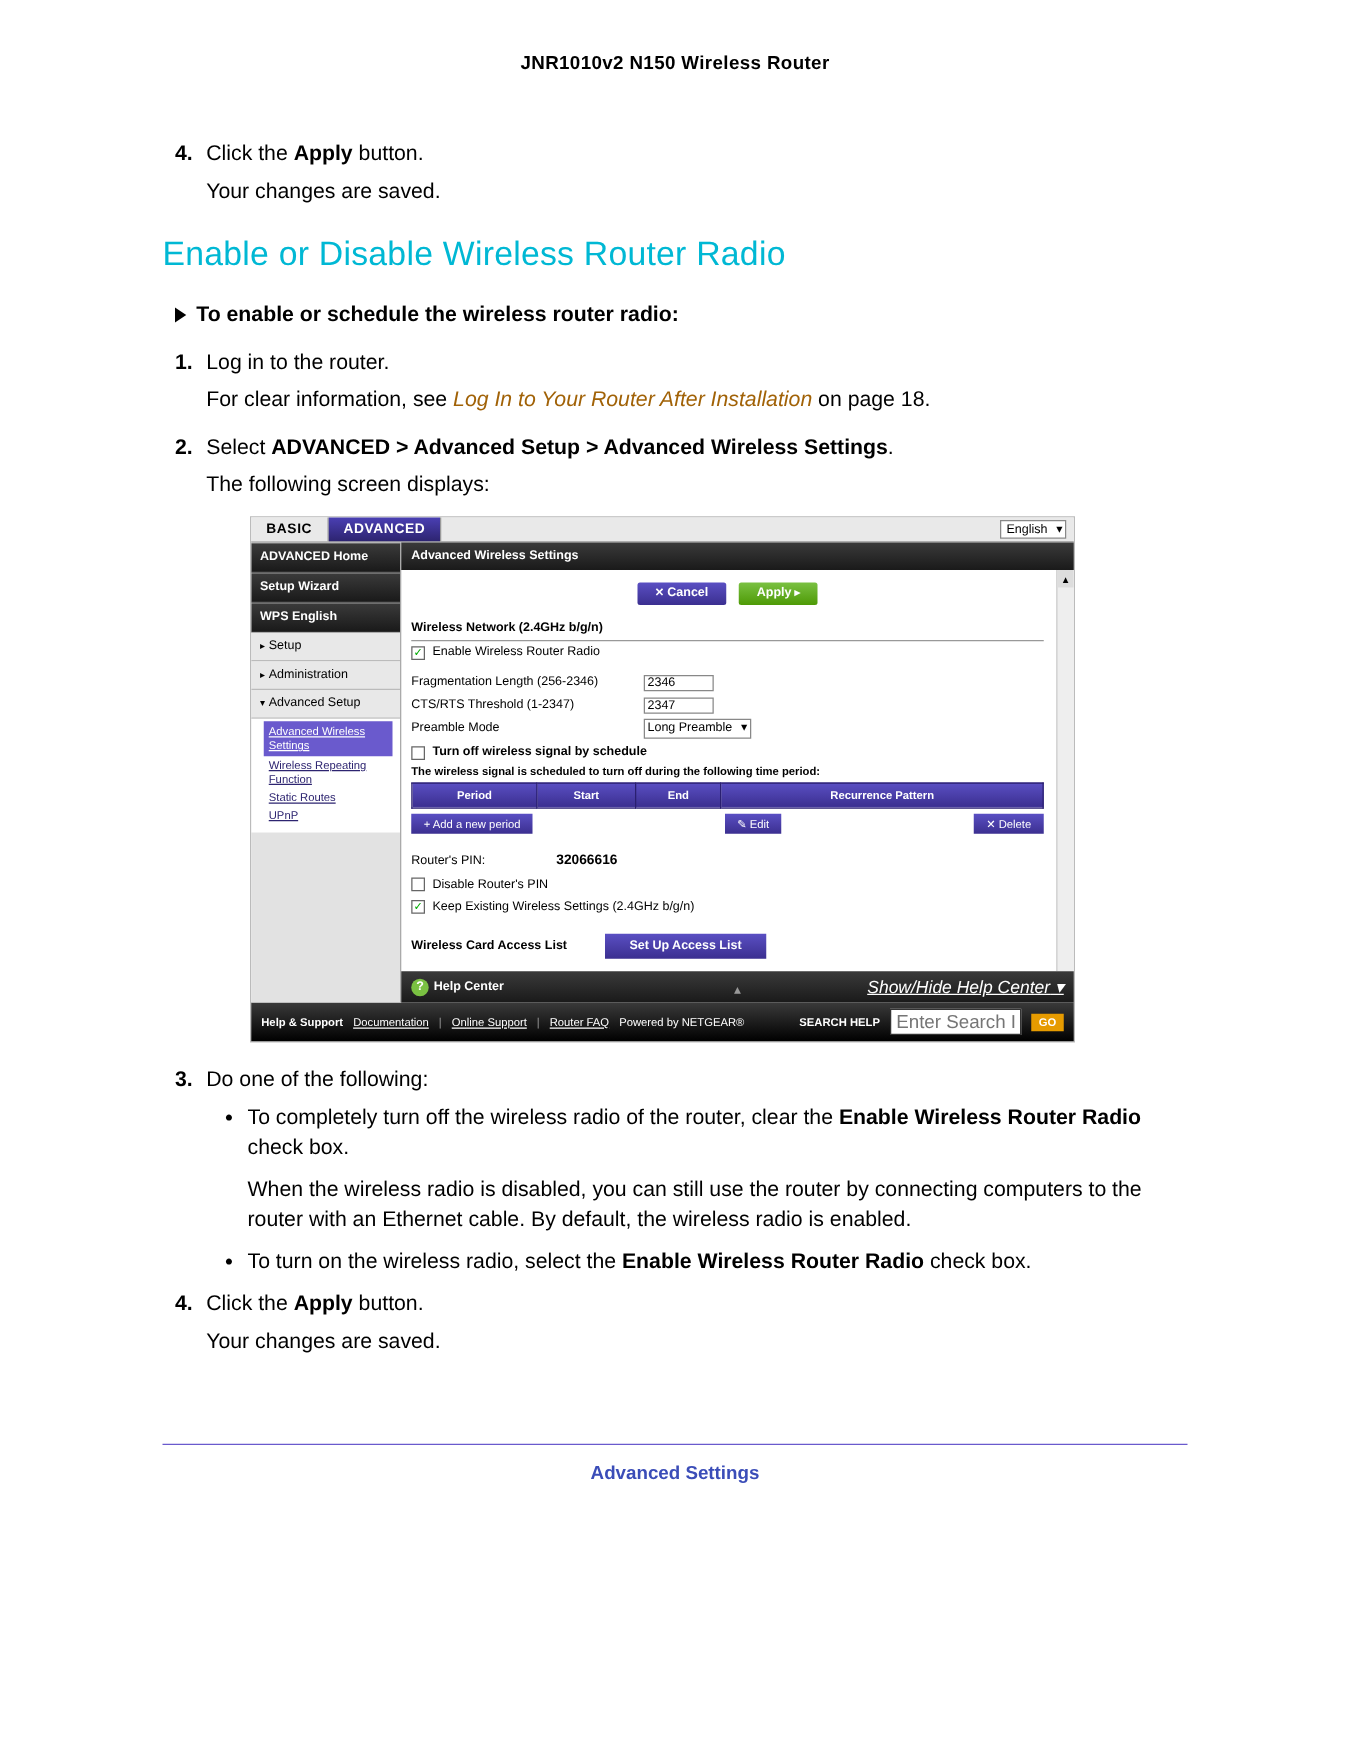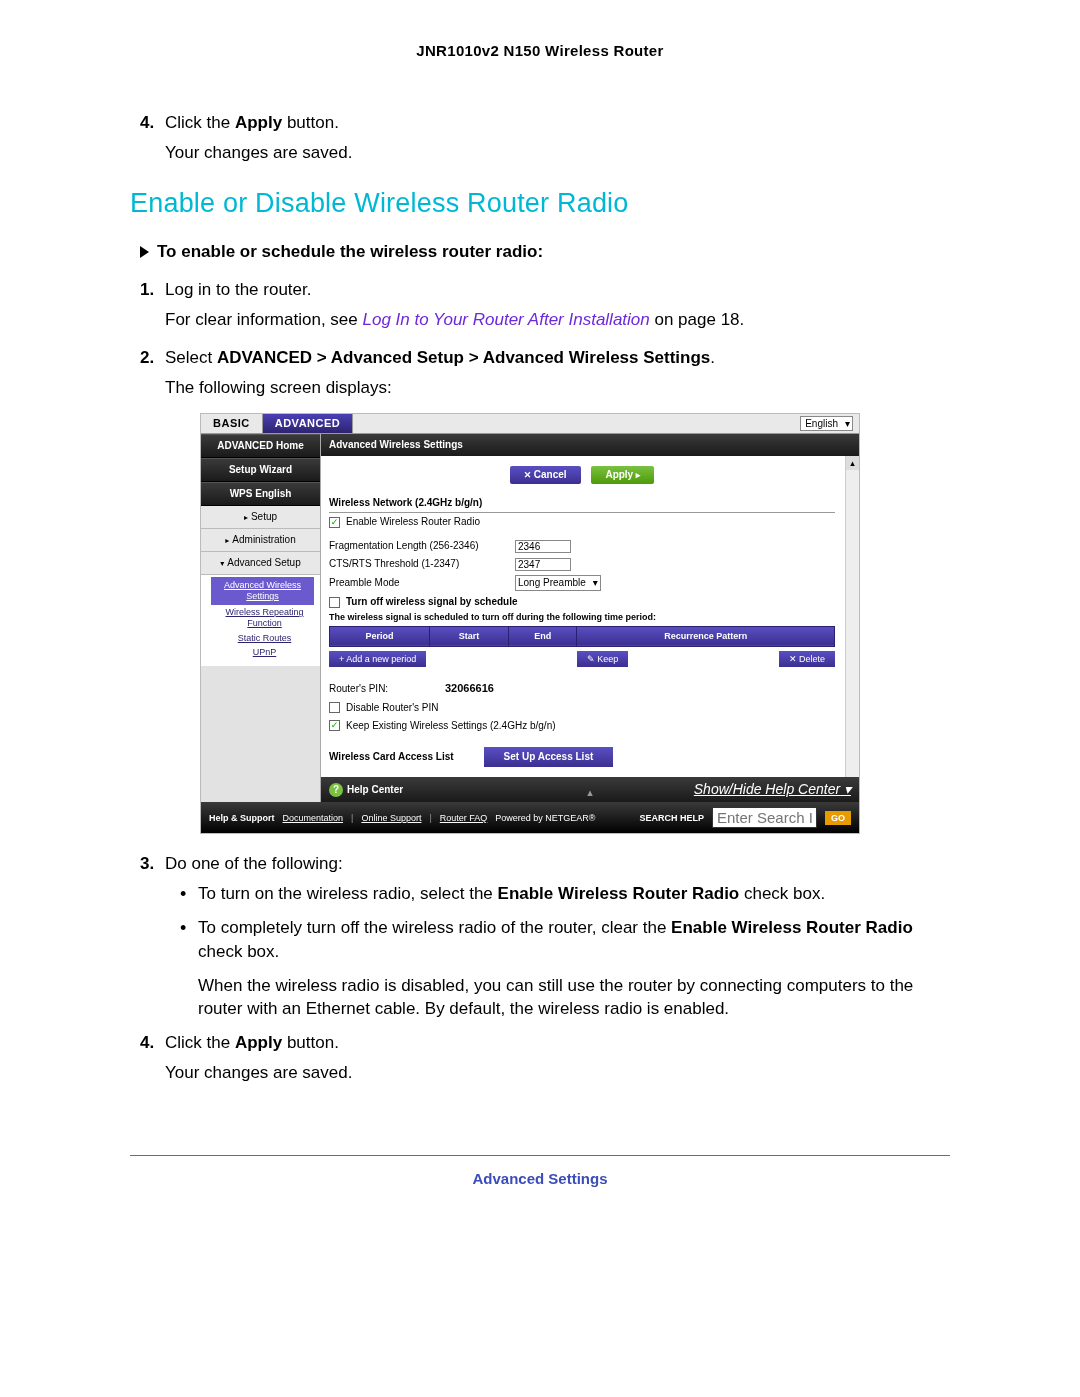--- a/index.html
+++ b/index.html
@@ -39,21 +39,21 @@
     border-bottom: 6px solid transparent;
     border-left: 9px solid #000;
     margin-right: 8px;
     vertical-align: -1px;
   }
   .task-intro {
     font-weight: bold;
     margin-bottom: 14px;
     padding-left: 10px;
   }
-  .link-look { color: #6d28d9; font-style: italic; }
+  .link-look { color: #a16207; font-style: italic; }
   .bold { font-weight: bold; }
   .bullet-list { list-style: none; padding-left: 15px; margin-top: 6px; }
   .bullet-list li { position: relative; padding-left: 18px; margin-bottom: 10px; }
   .bullet-list li::before { content: "•"; position: absolute; left: 0; font-size: 18px; }
   .screenshot-wrap { margin: 10px 0 18px 35px; }
   
   .router-ui {
     width: 660px;
     font-family: Arial, sans-serif;
     font-size: 10px;
@@ -88,21 +88,20 @@
     height: 15px;
     position: relative;
   }
   .ru-lang::after { content:"▾"; position:absolute; right:2px; top:0; font-size:10px; }
   .ru-body { display: flex; height: 368px; }
   .ru-sidebar {
     width: 120px;
     background: #e2e2e2;
     border-right: 1px solid #aaa;
     overflow: hidden;
-    text-align: center;
   }
   .ru-side-item {
     padding: 4px 7px;
     font-size: 10px;
     font-weight: bold;
     color: #fff;
     background: linear-gradient(#3a3a3a,#1a1a1a);
     border-bottom: 1px solid #000;
     border-top: 1px solid #555;
   }
@@ -332,21 +331,21 @@
                         <tr>
                       <th>Period</th>
                       <th>Start</th>
                       <th>End</th>
                       <th>Recurrence Pattern</th>
                     </tr>
                   </tbody>
                     </table>
                   <div class="ru-actions">
                     <span class="btn-act btn-add">Add a new period</span>
-                    <span class="btn-act btn-edit">Keep</span>
+                    <span class="btn-act btn-edit">Edit</span>
                     <span class="btn-act btn-del">Delete</span>
                   </div>
 
                   <div class="ru-wps">
                     <div class="ru-row">
                       <span style="min-width:110px;">Router's PIN:</span>
                       <span style="font-weight:bold;font-size:11px;">32066616</span>
                     </div>
                     <div class="ru-row">
                       <span class="ru-chk"></span>
@@ -387,25 +386,25 @@
         </div>
 
       </div>
     </li>
 
     <li>
       <span class="step-num">3.</span>
       <span>Do one of the following:</span>
       <ul class="bullet-list">
         <li>
-          <span>To turn on the wireless radio, select the </span><span class="bold">Enable Wireless Router Radio</span><span> check box.</span>
+          <span>To completely turn off the wireless radio of the router, clear the </span><span class="bold">Enable Wireless Router Radio</span><span> check box.</span>
+          <div style="margin-top:10px;">When the wireless radio is disabled, you can still use the router by connecting computers to the router with an Ethernet cable. By default, the wireless radio is enabled.</div>
         </li>
         <li>
-          <span>To completely turn off the wireless radio of the router, clear the </span><span class="bold">Enable Wireless Router Radio</span><span> check box.</span>
-          <div style="margin-top:10px;">When the wireless radio is disabled, you can still use the router by connecting computers to the router with an Ethernet cable. By default, the wireless radio is enabled.</div>
+          <span>To turn on the wireless radio, select the </span><span class="bold">Enable Wireless Router Radio</span><span> check box.</span>
         </li>
       </ul>
     </li>
 
     <li>
       <span class="step-num">4.</span>
       <span>Click the </span><span class="bold">Apply</span><span> button.</span>
       <div class="sub-line">Your changes are saved.</div>
     </li>
   </ul>

